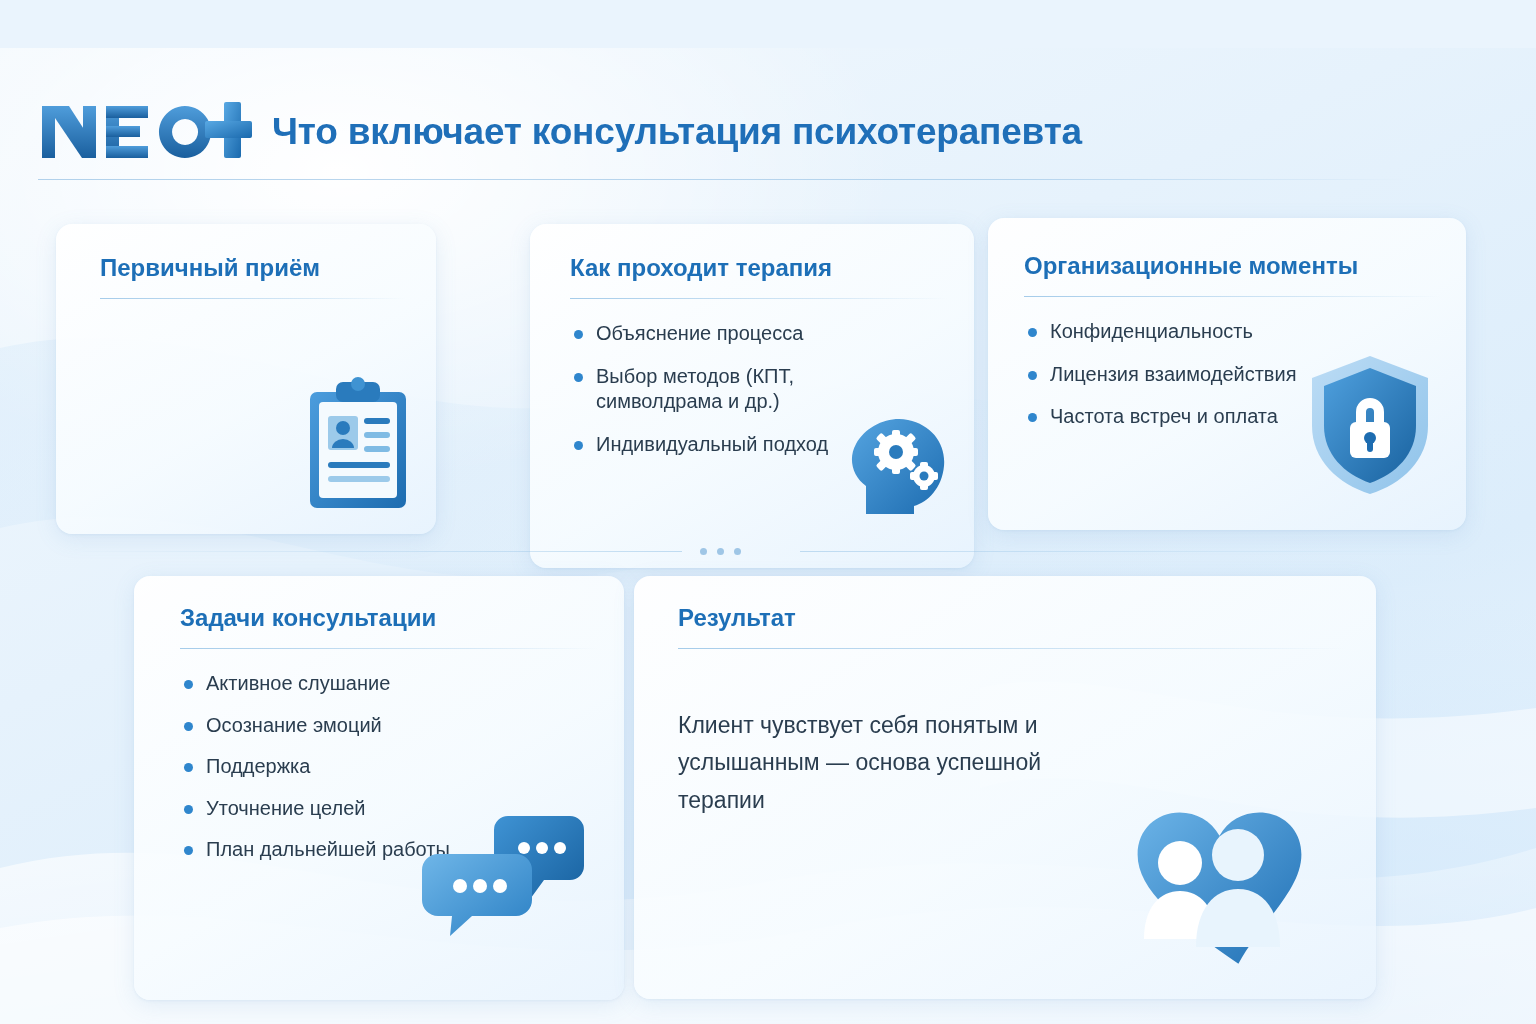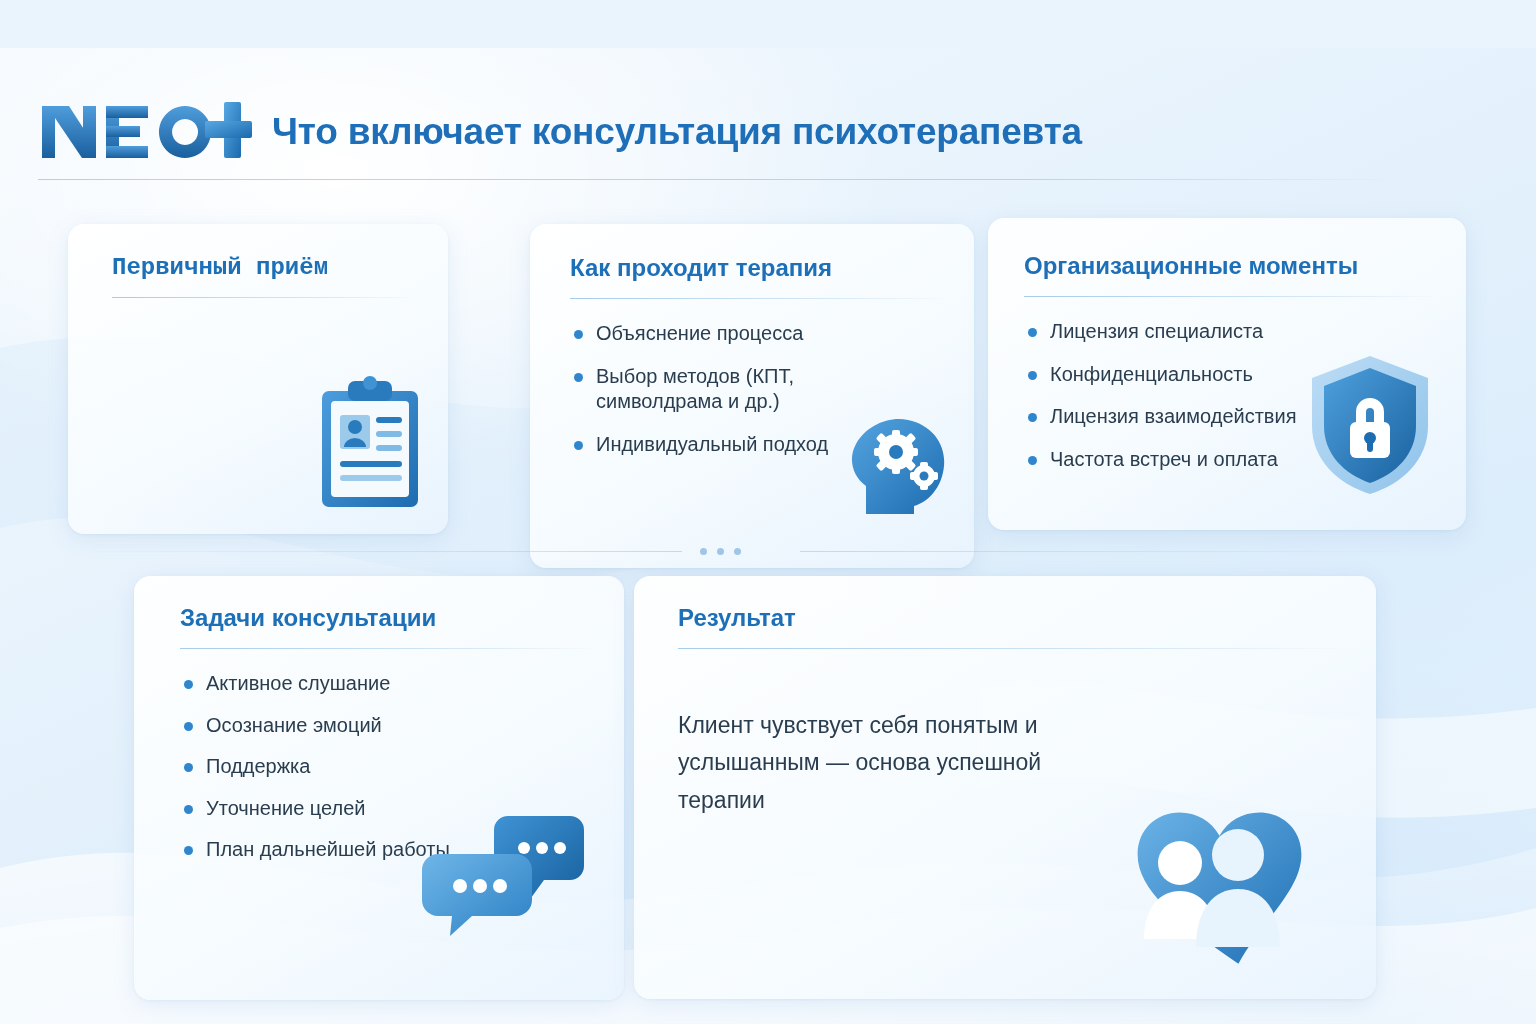--- a/index.html
+++ b/index.html
@@ -104,21 +104,21 @@
     position: absolute;
     left: 4px;
     top: 9px;
     width: 9px;
     height: 9px;
     border-radius: 50%;
     background: #2f86cd;
   }
 
   
-  #card-primary { left: 68px; top: 176px; width: 380px; height: 310px; font-family: Liberation Mono, monospace; }
+  #card-primary { left: 56px; top: 176px; width: 380px; height: 310px; }
   #card-primary .pad { padding: 30px 30px 0 44px; }
   #card-primary ul.bullets { margin-top: 22px; }
 
   
   #card-therapy { left: 530px; top: 176px; width: 444px; height: 344px; }
   #card-therapy .pad { padding: 30px 26px 0 40px; }
   #card-therapy ul.bullets { margin-top: 22px; max-width: 270px; }
 
   
   #card-org { left: 988px; top: 170px; width: 478px; height: 312px; }
@@ -311,21 +311,20 @@
         <circle cx="88" cy="70" r="4.5" fill="#2a7bbd"></circle>
       </svg>
     </div>
   </div>
 
   <div class="card" id="card-org">
     <div class="pad">
       <div class="card-title">Организационные моменты</div>
       <div class="card-rule"></div>
       <ul class="bullets">
-        <li>Лицензия специалиста</li>
         <li>Конфиденциальность</li>
         <li>Лицензия взаимодействия</li>
         <li>Частота встреч и оплата</li>
       </ul>
     </div>
     <div class="card-icon" id="icon-shield">
       <svg width="132" height="150" viewBox="0 0 132 150">
         <defs>
           <linearGradient id="sg1" x1="0" y1="0" x2="1" y2="1">
             <stop offset="0%" stop-color="#bcdcf5"></stop>

